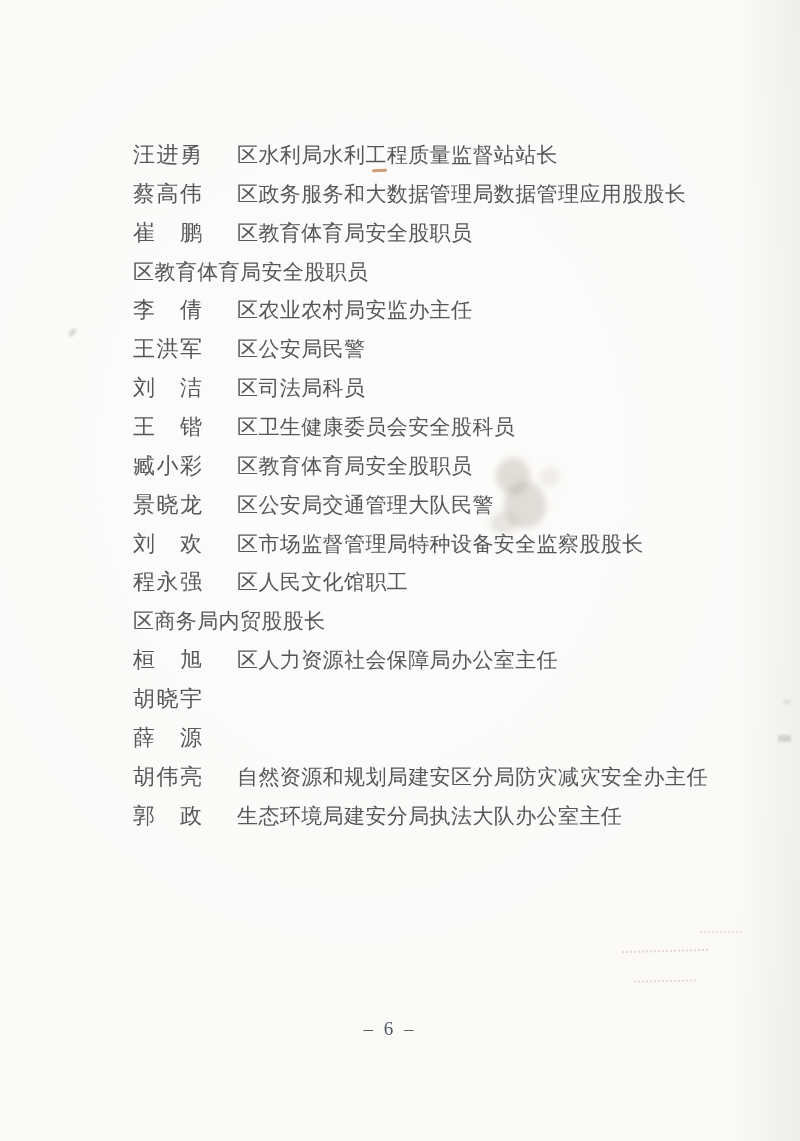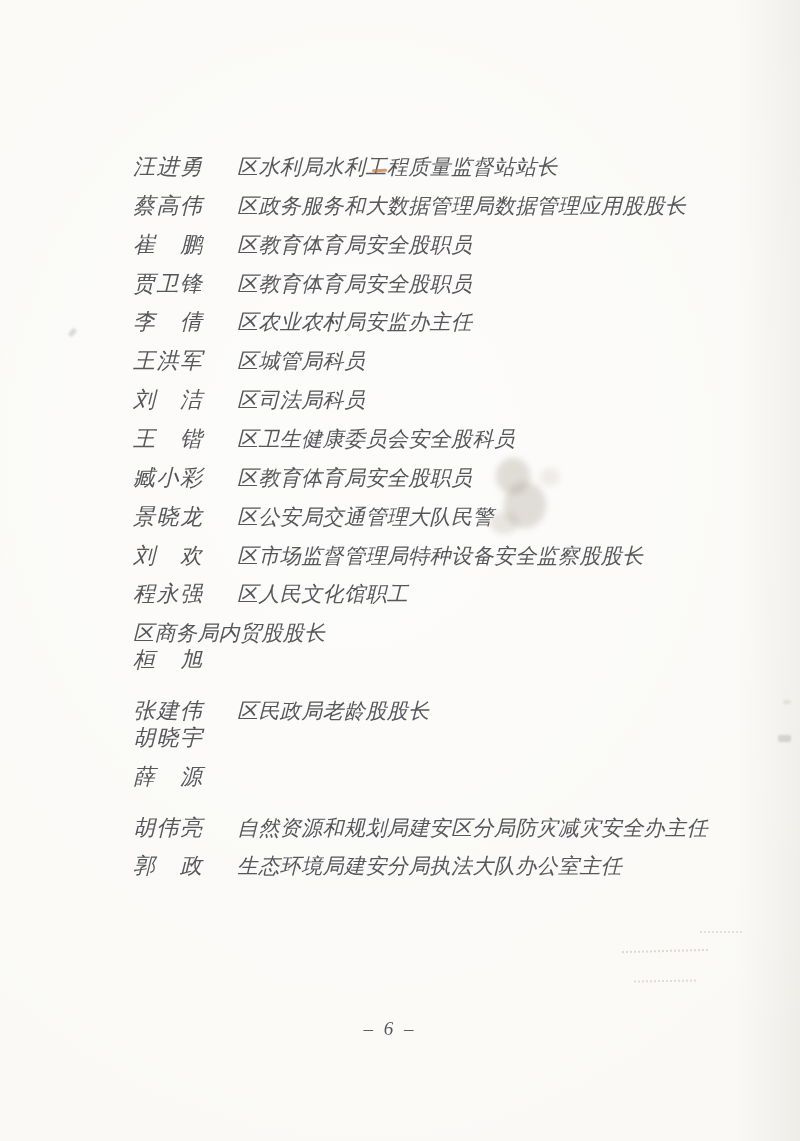--- a/index.html
+++ b/index.html
@@ -13,21 +13,20 @@
     position: relative;
     width: 800px;
     height: 1141px;
     margin: 0 auto;
     background:
       radial-gradient(ellipse 120% 100% at 45% 40%, rgba(255,255,255,0.55), rgba(255,255,255,0) 70%),
       linear-gradient(to right, rgba(240,238,233,0.0) 92%, rgba(225,222,216,0.45) 100%),
       var(--paper);
     overflow: hidden;
     font-family: "Liberation Serif", "DejaVu Serif", serif;
-    font-style: italic;
   }
   .roster {
     position: absolute;
     top: 136px;
     left: 133px;
     width: 645px;
   }
   .row {
     display: flex;
     align-items: baseline;
@@ -41,21 +40,20 @@
     font-size: 22px;
     letter-spacing: 1.5px;
     color: var(--ink);
     font-weight: 400;
   }
   .title {
     font-size: 21px;
     letter-spacing: 0.4px;
     color: var(--ink);
     font-weight: 400;
-    margin-top: 12px;
   }
   .page-number {
     position: absolute;
     top: 1018px;
     left: 0;
     right: 20px;
     text-align: center;
     font-size: 19px;
     letter-spacing: 3px;
     color: var(--page-num);
@@ -99,32 +97,31 @@
     <span class="name">蔡高伟</span>
     <span class="title">区政务服务和大数据管理局数据管理应用股股长</span>
   </div>
 
   <div class="row">
     <span class="name">崔　鹏</span>
     <span class="title">区教育体育局安全股职员</span>
   </div>
 
   <div class="row">
-    <span class="name">贾卫锋</span>
     <span class="title">区教育体育局安全股职员</span>
   </div>
 
   <div class="row">
     <span class="name">李　倩</span>
     <span class="title">区农业农村局安监办主任</span>
   </div>
 
   <div class="row">
     <span class="name">王洪军</span>
-    <span class="title">区城管局科员</span>
+    <span class="title">区公安局民警</span>
   </div>
 
   <div class="row">
     <span class="name">刘　洁</span>
     <span class="title">区司法局科员</span>
   </div>
 
   <div class="row">
     <span class="name">王　锴</span>
     <span class="title">区卫生健康委员会安全股科员</span>
@@ -150,26 +147,23 @@
     <span class="title">区人民文化馆职工</span>
   </div>
 
 
   <div class="row">
     <span class="title">区商务局内贸股股长</span>
   </div>
 
   <div class="row">
     <span class="name">桓　旭</span>
+    <span class="title">区人力资源社会保障局办公室主任</span>
   </div>
 
-  <div class="row">
-    <span class="name">张建伟</span>
-    <span class="title">区民政局老龄股股长</span>
-  </div>
 
 
   <div class="row">
     <span class="name">胡晓宇</span>
   </div>
 
 
   <div class="row">
     <span class="name">薛　源</span>
   </div>

